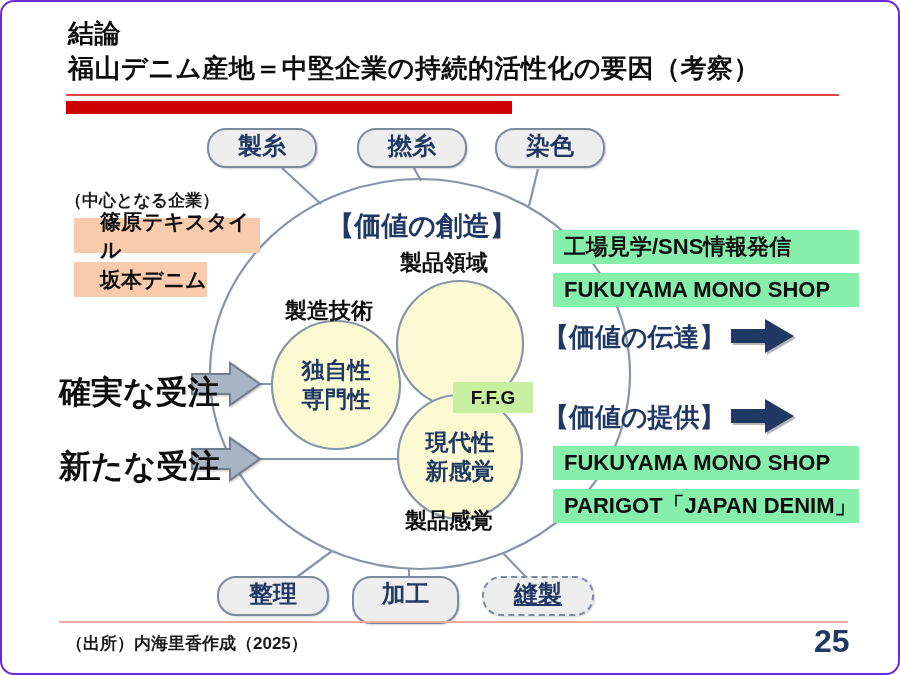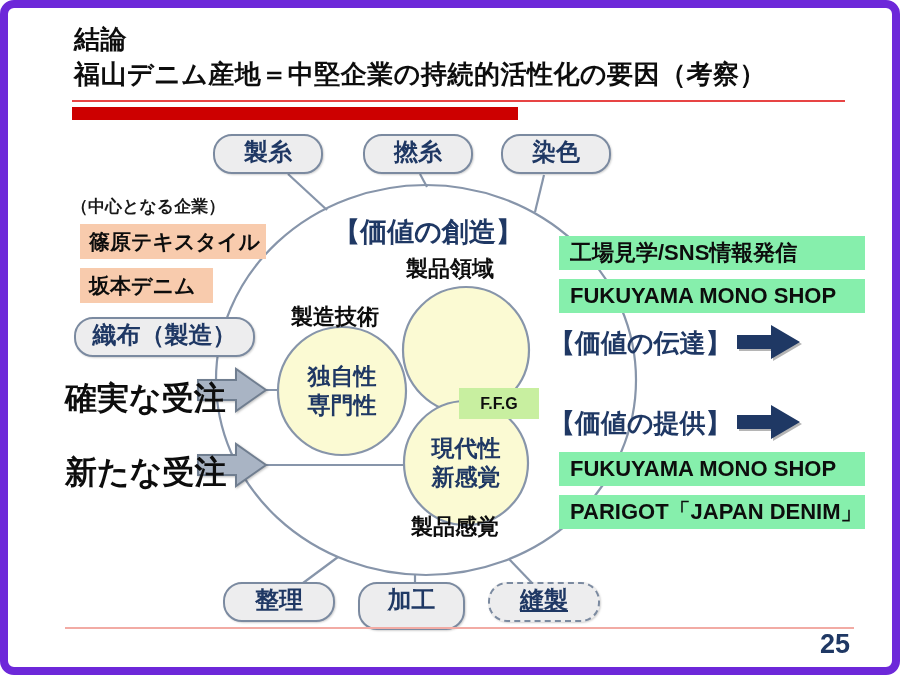--- a/index.html
+++ b/index.html
@@ -1,63 +1,63 @@
 <!DOCTYPE html>
 <html><head>
 <meta charset="utf-8">
 <style>
   html,body{margin:0;padding:0;background:#fff;}
   .slide{
     position:relative;width:900px;height:675px;box-sizing:border-box;
-    background:#ffffff;border:8px solid #6d28d9;border-radius:14px;overflow:hidden;
+    background:#ffffff;border:2px solid #6d28d9;border-radius:14px;overflow:hidden;
     font-family:"Liberation Sans","DejaVu Sans",sans-serif;
   }
   .abs{position:absolute;}
   svg.layer{position:absolute;left:0;top:0;width:900px;height:675px;}
 
   .title{left:66px;top:14px;color:#0d0d0d;font-weight:bold;font-size:26px;line-height:35px;letter-spacing:0.5px;}
   .thinline{left:64px;top:92px;width:773px;height:2px;background:#e74444;}
   .redbar{left:64px;top:99px;width:446px;height:13px;background:#cd0000;}
 
   .node{
     border:2.5px solid #7b8aa0;border-radius:19px;background:#ededee;
     color:#1f3864;font-weight:bold;font-size:24px;
     display:flex;justify-content:center;
     box-shadow:1px 1px 2px rgba(0,0,0,.18);box-sizing:border-box;
   }
   .node.dashed{border-style:dashed;text-decoration:underline;}
 
   .caption{left:63px;top:187px;font-size:17px;font-weight:600;color:#1a1a1a;}
   .orangebox{
     background:#f8cbad;color:#0d0d0d;font-weight:bold;font-size:21px;
-    display:flex;align-items:center;padding-left:9px;box-sizing:border-box;
+    display:flex;align-items:center;padding-left:26px;box-sizing:border-box;
   }
   .orderlabel{font-size:32px;font-weight:bold;color:#0d0d0d;}
 
   .souzou{left:300px;top:206px;width:240px;text-align:center;color:#1f3864;font-weight:bold;font-size:27px;}
   .sublabel{font-size:22px;font-weight:bold;color:#0d0d0d;}
   .circlelabel{
     color:#1f3864;font-weight:bold;font-size:23px;line-height:29px;
     text-align:center;white-space:pre-line;width:140px;
   }
   .ffg{
     left:451px;top:380px;width:80px;height:31px;background:#c8efa0;
-    color:#0d0d0d;font-weight:bold;font-size:16px;
+    color:#0d0d0d;font-weight:bold;font-size:19px;
     display:flex;align-items:center;justify-content:center;
   }
   .greenbox{
     left:551px;width:306px;height:34px;background:#86efac;
     color:#0d0d0d;font-weight:bold;font-size:22px;white-space:pre;
     display:flex;align-items:center;padding-left:11px;box-sizing:border-box;
   }
   .valhead{color:#1f3864;font-weight:bold;font-size:26px;}
 
   .footline{left:57px;top:619px;width:789px;height:2px;background:#f2aba4;}
   .source{left:64px;top:630px;font-size:17px;font-weight:600;color:#1a1a1a;}
-  .pagenum{left:812px;top:621px;font-size:27px;font-weight:600;color:#1f3864;}
+  .pagenum{left:812px;top:621px;font-size:32px;font-weight:600;color:#1f3864;}
 </style>
 </head>
 <body>
 
 <div class="slide">
 
   <svg class="layer" viewBox="0 0 900 675">
 
     <ellipse cx="418" cy="372" rx="210" ry="195" fill="#ffffff" stroke="#8795aa" stroke-width="2.2"></ellipse>
 
@@ -99,23 +99,20 @@
     <span>染色</span>
   </div>
 
   <div class="abs caption">（中心となる企業）</div>
   <div class="abs orangebox" style="left:72px;top:216px;width:186px;height:35px;">
     <span>篠原テキスタイル</span>
   </div>
   <div class="abs orangebox" style="left:72px;top:260px;width:133px;height:35px;">
     <span>坂本デニム</span>
   </div>
-  <div class="abs node" style="left:66px;top:309px;width:181px;height:40px;">
-    <span>織布（製造）</span>
-  </div>
   <div class="abs orderlabel" style="left:57px;top:369px;">確実な受注</div>
   <div class="abs orderlabel" style="left:57px;top:443px;">新たな受注</div>
 
   <div class="abs souzou">【価値の創造】</div>
   <div class="abs sublabel" style="left:398px;top:246px;">製品領域</div>
   <div class="abs sublabel" style="left:283px;top:294px;">製造技術</div>
   <div class="abs sublabel" style="left:403px;top:504px;">製品感覚</div>
   <div class="abs circlelabel" style="left:264px;top:354px;">独自性
 専門性</div>
   <div class="abs circlelabel" style="left:388px;top:426px;">現代性
@@ -143,15 +140,16 @@
     <span>整理</span>
   </div>
   <div class="abs node" style="left:350px;top:574px;width:107px;height:48px;">
     <span>加工</span>
   </div>
   <div class="abs node dashed" style="left:480px;top:574px;width:112px;height:40px;">
     <span>縫製</span>
   </div>
 
   <div class="abs footline"></div>
+  <div class="abs source">（出所）内海里香作成（2025）</div>
   <div class="abs pagenum">25</div>
 
 </div>
 
 </body></html>

